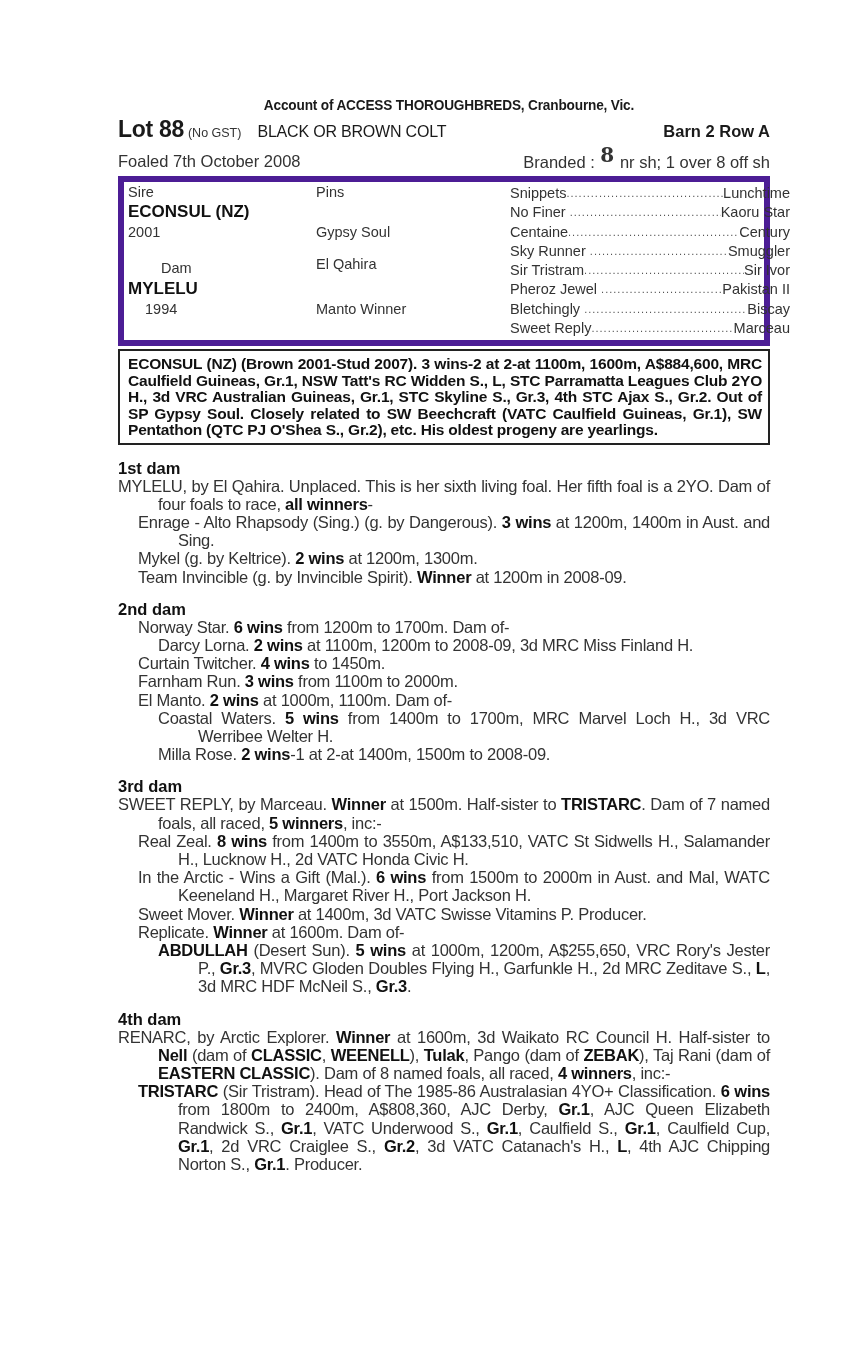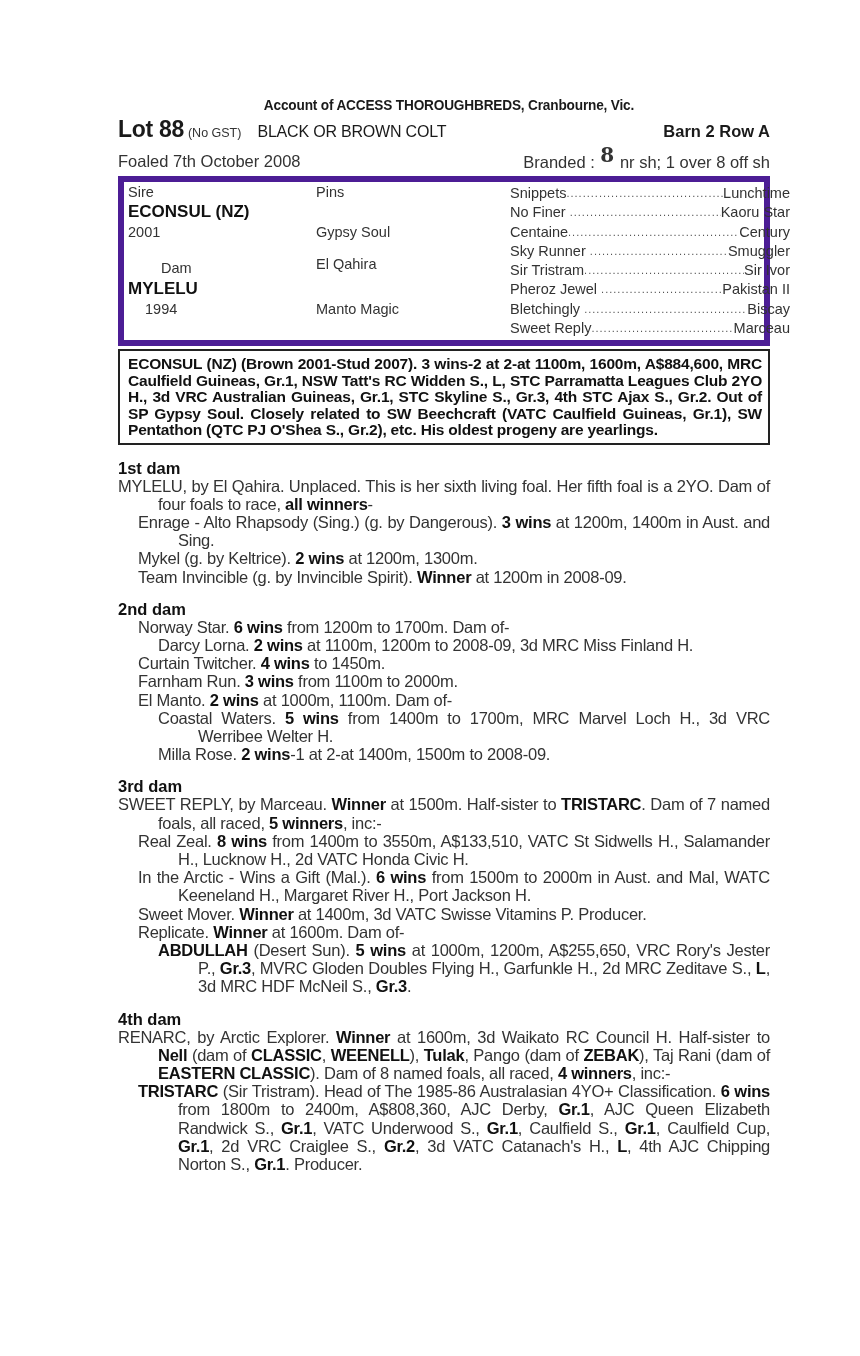--- a/index.html
+++ b/index.html
@@ -59,21 +59,21 @@
     <div class="row" style="left:4px;top:2px;">Sire</div>
     <div class="row big" style="left:4px;top:20px;">ECONSUL (NZ)</div>
     <div class="row" style="left:4px;top:42px;">2001</div>
     <div class="row" style="left:4px;top:78px;margin-left:33px;">Dam</div>
     <div class="row big" style="left:4px;top:97px;">MYLELU</div>
     <div class="row" style="left:21px;top:119px;">1994</div>
 
     <div class="row" style="left:192px;top:2px;">Pins</div>
     <div class="row" style="left:192px;top:42px;">Gypsy Soul</div>
     <div class="row" style="left:192px;top:74px;">El Qahira</div>
-    <div class="row" style="left:192px;top:119px;">Manto Magic</div>
+    <div class="row" style="left:192px;top:119px;">Manto Winner</div>
 
     <div class="col3" style="top:2px;">
       <div class="gd">
           <span class="name">Snippets</span>
           <span class="dots">..........................................................</span>
           <span class="sire">Lunchtime</span>
         </div>
       <div class="gd">
           <span class="name">No Finer</span>
           <span class="dots">&nbsp;.........................................................</span>

